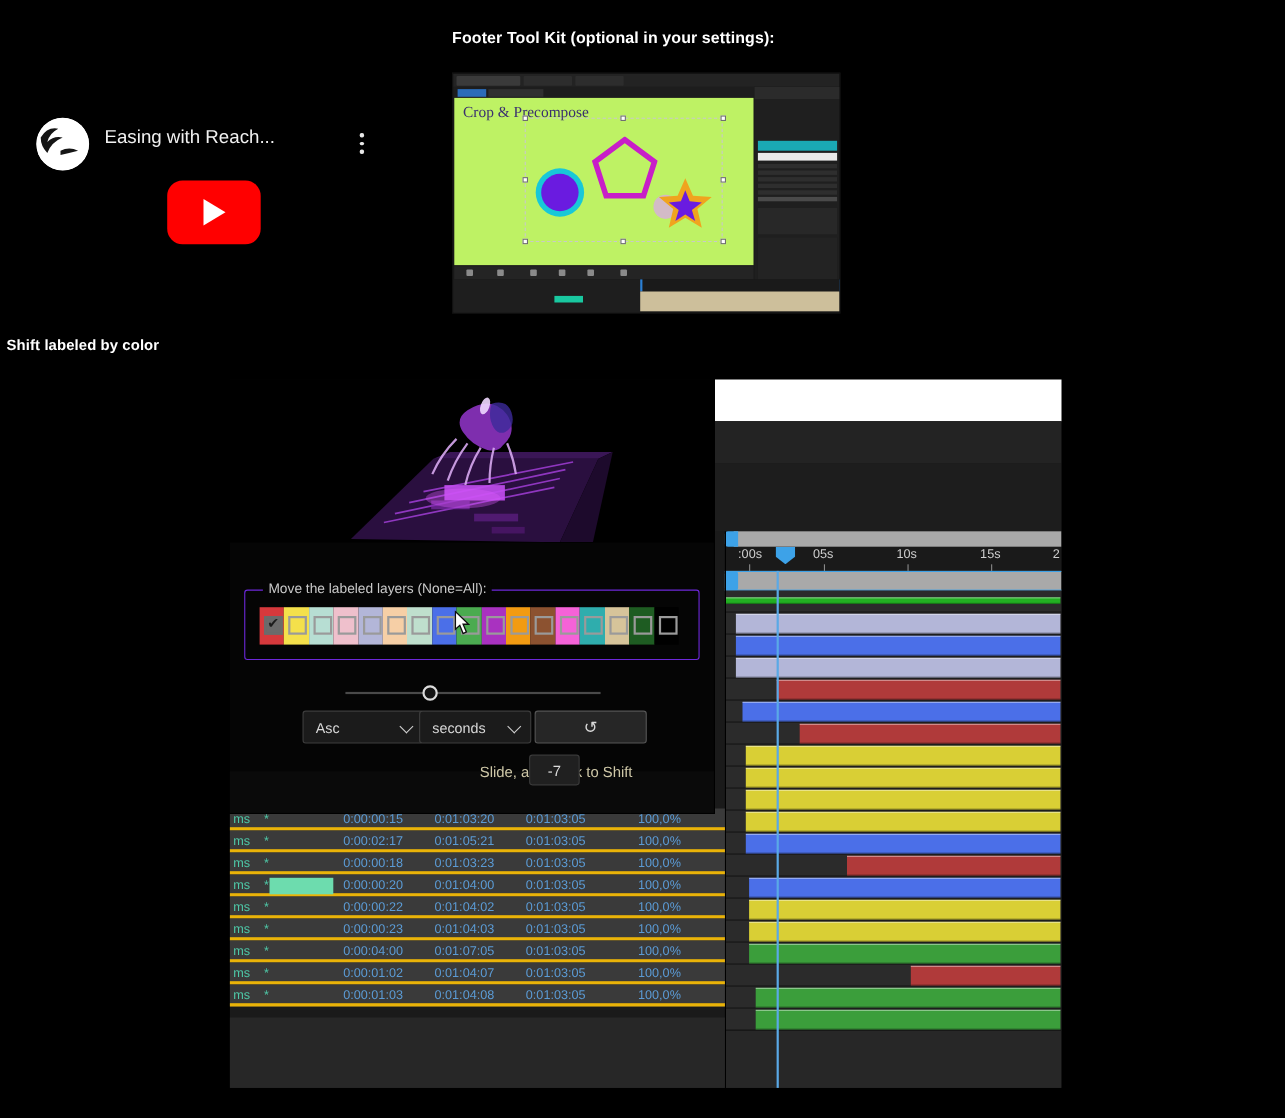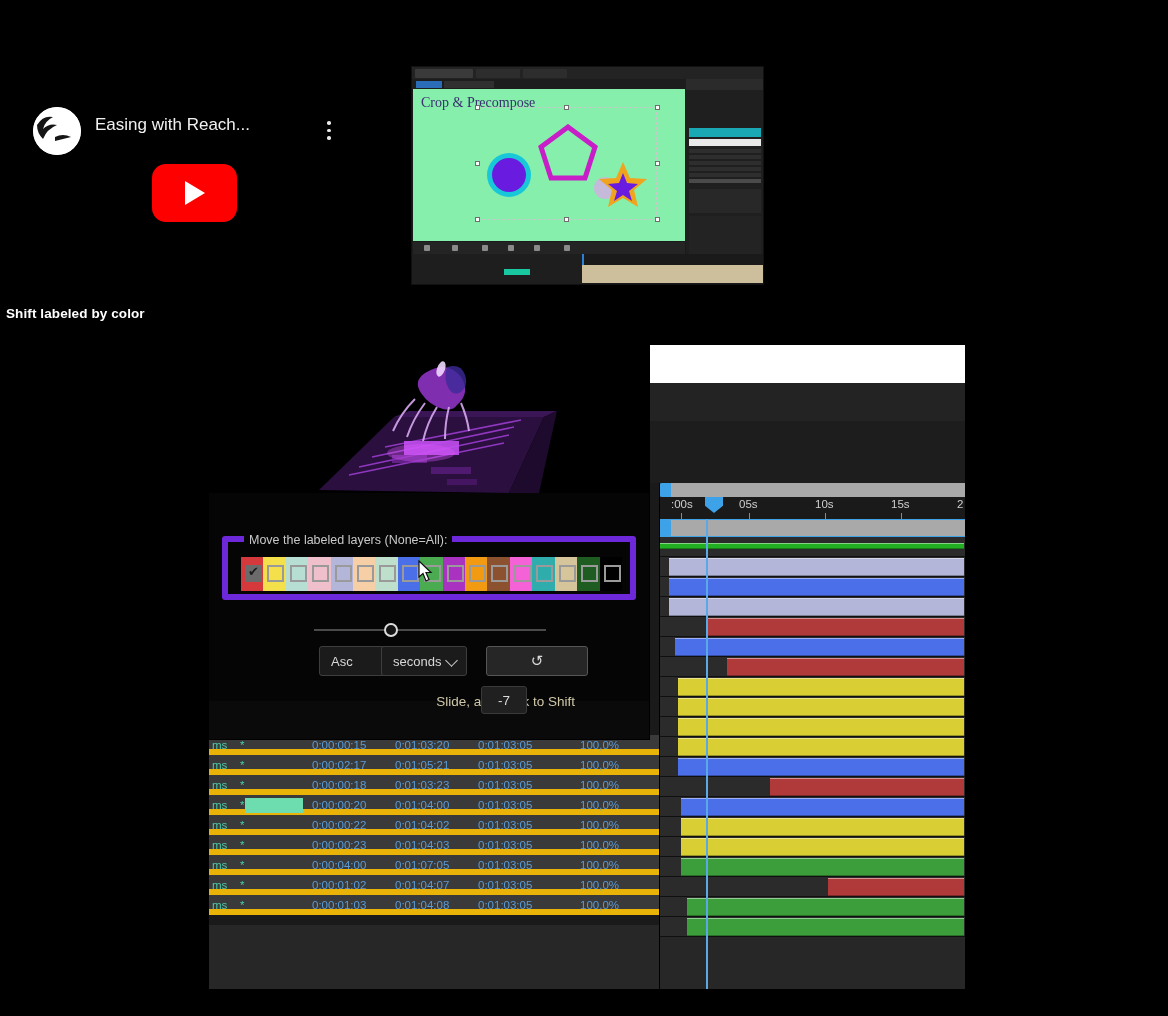--- a/index.html
+++ b/index.html
@@ -59,21 +59,21 @@
   .ae-topbar { position: absolute; left:0; top:0; width:100%; height:12px; background:#232323; }
   .ae-tab { position:absolute; top:2px; height:9px; background:#2d2d2d; border-radius:1px; }
   .ae-tab.t1 { left:3px;  width:58px; background:#3a3a3a;}
   .ae-tab.t2 { left:64px; width:44px;}
   .ae-tab.t3 { left:111px;width:44px;}
   .ae-subbar { position:absolute; left:0; top:12px; width:100%; height:10px; background:#1d1d1d; }
   .ae-subtab { position:absolute; top:14px; height:7px; background:#303030; }
   .ae-subtab.s1 { left:4px; width:26px; background:#2b6cb8;}
   .ae-subtab.s2 { left:32px;width:50px;}
   #ae-canvas {
-    position: absolute; left: 1px; top: 22px; width: 272px; height: 152px; background: #86efac;
+    position: absolute; left: 1px; top: 22px; width: 272px; height: 152px; background: #bef264;
   }
   #ae-canvas-title {
     position: absolute; left: 8px; top: 6px;
     color: #3a2f6f; font-size: 14px; font-family: "Liberation Serif", serif; font-weight: 400;
   }
   #ae-sel { position:absolute; left:64px; top:18px; width:180px; height:113px;
             border:1px dashed #c9c9c9; }
   .ae-handle { position:absolute; width:5px; height:5px; background:#ffffff; border:1px solid #6f6f6f;}
   #ae-circle-outer { position:absolute; left:74px; top:64px; width:44px; height:44px;
             border-radius:50%; background:#18c8d8; }
@@ -146,21 +146,21 @@
     border-top:1px solid rgba(255,255,255,0.45);
     border-bottom:1px solid rgba(0,0,0,0.3);
   }
   
   #bars-bg { position:absolute; left:451px; top:154px; width:305px; height:452px; background:#272727; }
 
   
   #rows { position:absolute; left:209px; top:735px; width:450px; height:190px; }
   .trow {
     position:relative; width:100%; height:20px;
-    background:#3a3a3a; border-bottom:6px solid #eab308;
+    background:#3a3a3a; border-bottom:3px solid #eab308;
     font-family:"Liberation Sans", sans-serif; font-size:11.5px;
   }
   .trow .nm { position:absolute; left:3px; top:4px; color:#4ec9a8; }
   .trow .star { position:absolute; left:31px; top:4px; color:#4ec9a8; }
   .trow .chip { position:absolute; left:36px; top:3px; width:58px; height:15px; background:#6ddcae; }
   .trow .c1 { position:absolute; left:103px; top:4px; color:#5b9bd5; }
   .trow .c2 { position:absolute; left:186px; top:4px; color:#5b9bd5; }
   .trow .c3 { position:absolute; left:269px; top:4px; color:#5b9bd5; }
   .trow .c4 { position:absolute; left:358px; top:4px; color:#5b9bd5;margin-left:13px; }
   #rows-bottom { position:absolute; left:209px; top:925px; width:450px; height:64px; background:#272727; }
@@ -185,21 +185,21 @@
   #win-min { right:92px; }
   #win-max { right:46px; }
   #win-close { right:0px; }
 
   #dlg-body { position:relative; height:356px; background:#050505; }
   #dlg-hero { position:absolute; left:0; top:0; width:440px; height:148px; overflow:hidden; background:#000; }
 
   
   #group {
     position:absolute; left:13px; top:191px; width:414px; height:64px;
-    border:6px solid #6d28d9; border-radius:3px;
+    border:1px solid #6d28d9; border-radius:3px;
   }
   #group-label {
     position:absolute; left:16px; top:-9px; padding:0 5px; background:#050505;
     color:#c9c9c9; font-size:12.5px;
   }
   #swatches {
     position:absolute; left:13px; top:15px; width:381px; height:34px;
     display:flex;
   }
   .sw { position:relative; width:24px; height:34px; }
@@ -223,42 +223,43 @@
 
   
   .dd {
     position:absolute; height:30px; background:#1b1b1b; border:1px solid #3e3e3e; border-radius:3px;
     color:#d8d8d8; font-size:13px; display:flex; align-items:center;
   }
   .dd .lbl { margin-left:11px; }
   .dd .chev { position:absolute; right:10px; top:9px; width:9px; height:9px;
               border-right:1.6px solid #cfcfcf; border-bottom:1.6px solid #cfcfcf;
               transform:rotate(45deg); }
-  #dd-order { left:66px; top:301px; width:110px;margin-left:44px; }
-  #dd-unit  { left:172px; top:301px; width:86px; }
+  #dd-order { left:66px; top:301px; width:110px; }
+  #dd-unit  { left:172px; top:301px; width:102px; }
   #btn-reset {
     position:absolute; left:277px; top:301px; width:102px; height:30px;
     background:#262626; border:1px solid #565656; border-radius:3px;
     display:flex; align-items:center; justify-content:center;
   }
   #shift-label {
     position:absolute; left:116px; top:349px; width:250px; text-align:right;
     color:#cfc8a8; font-size:13.5px;
   }
   #shift-value {
     position:absolute; left:272px; top:341px; width:46px; height:28px;
     background:#202020; border:1px solid #3a3a3a; border-radius:3px;
     color:#dcdcdc; font-size:13.5px; display:flex; align-items:center; justify-content:center;
   }
 </style>
 </head>
 <body>
 
 <div id="root">
 
+  <div class="sec-head" id="head-footer">Footer Tool Kit (optional in your settings):</div>
   <div class="sec-head" id="head-shift">Shift labeled by color</div>
 
   <div id="yt-embed">
     <div id="yt-avatar">
       <svg width="48" height="48" viewBox="0 0 48 48" aria-hidden="true">
         <circle cx="24" cy="24" r="24" fill="#ffffff"></circle>
         <path d="M4 18 q6 -10 16 -8 q-8 4 -10 12 q6 -6 14 -4 q-10 4 -14 14 q-6 -6 -6 -14z" fill="#151515"></path>
         <path d="M22 30 q8 -4 16 0 q-8 2 -16 4z" fill="#151515"></path>
       </svg>
     </div>

